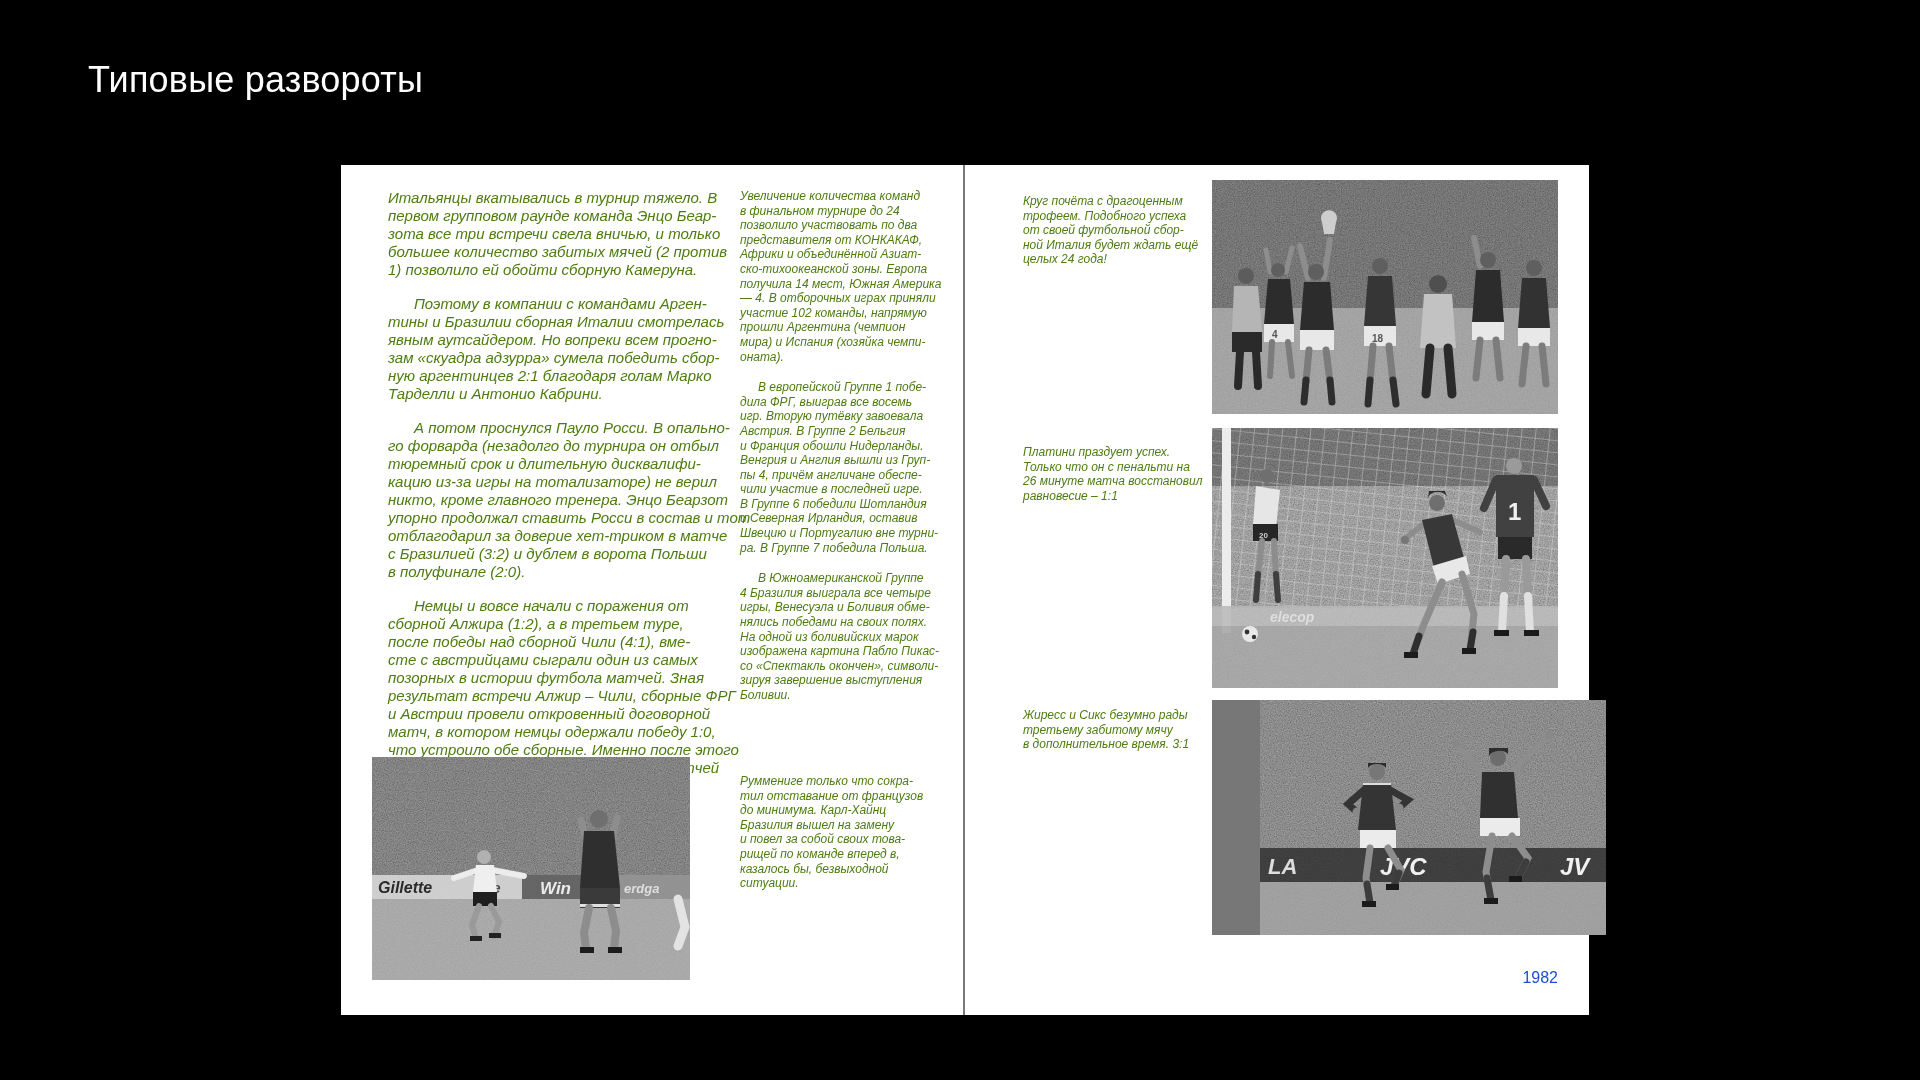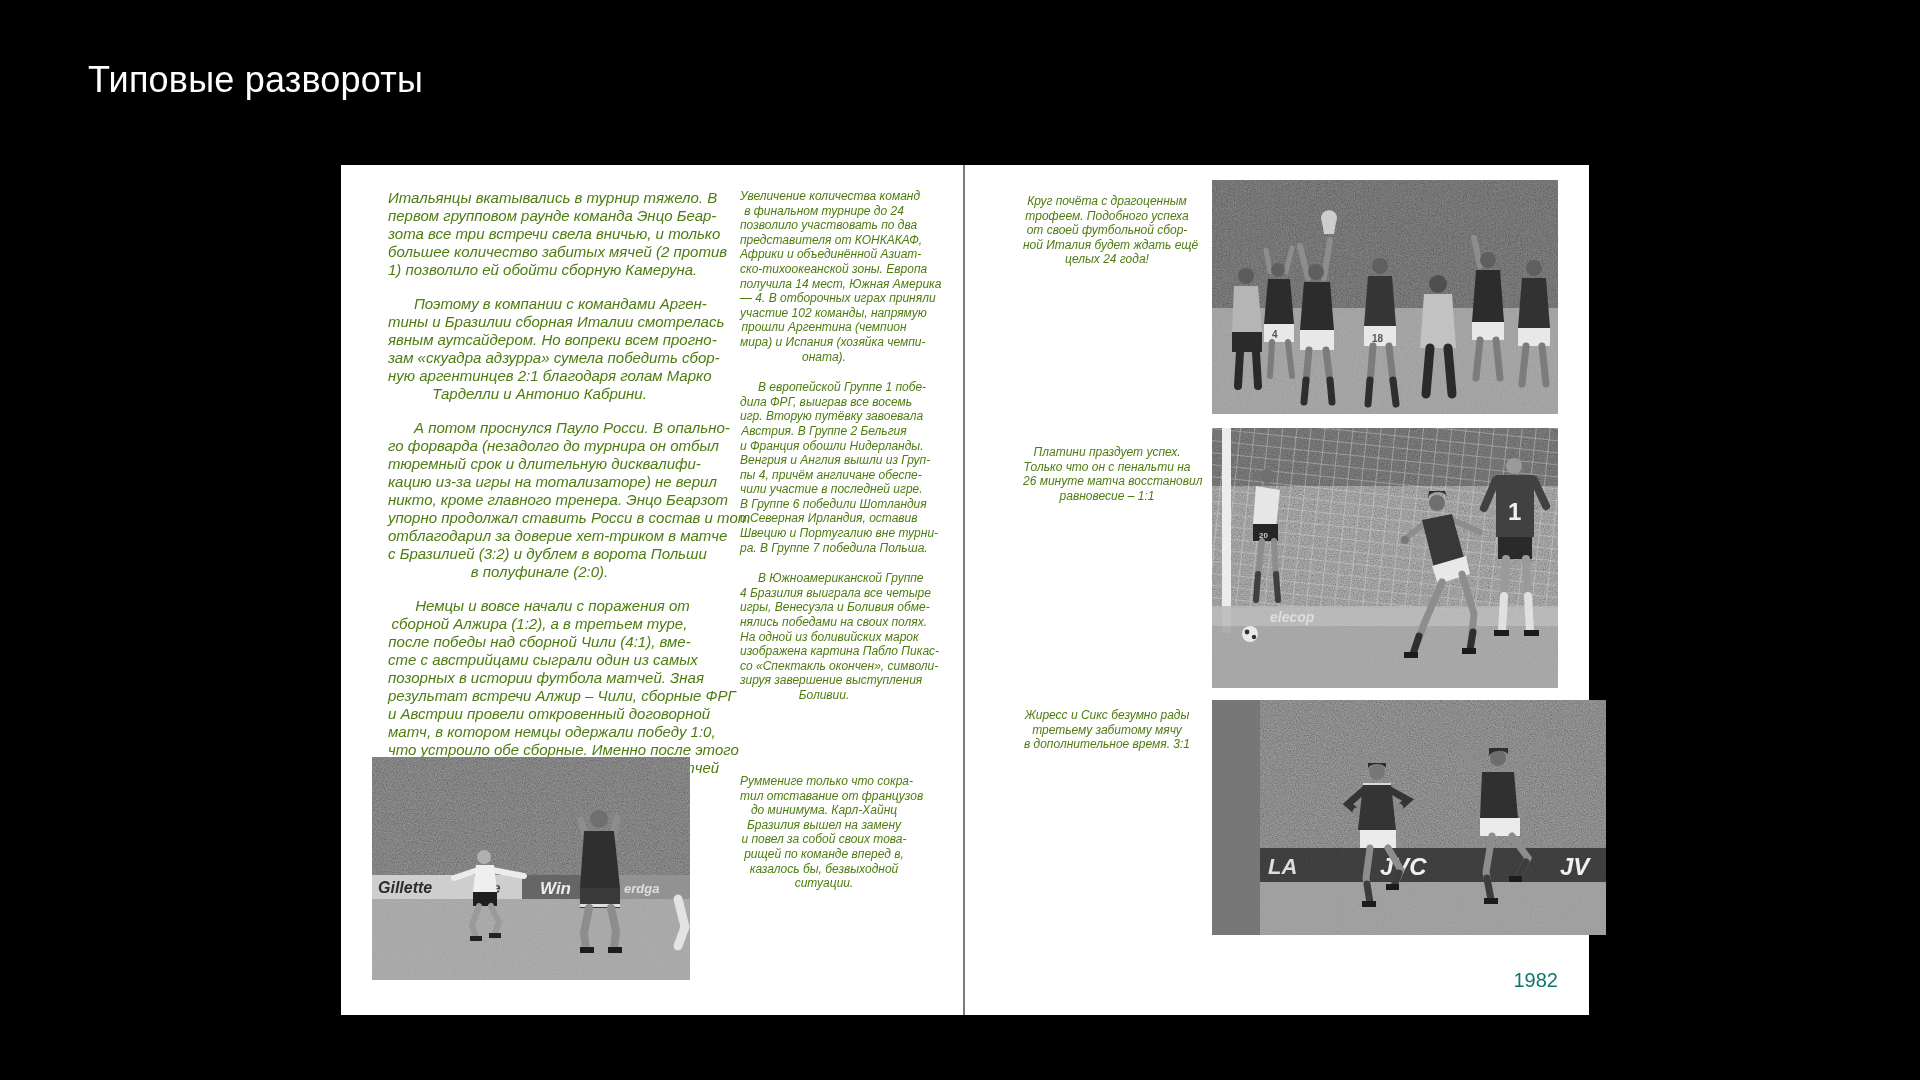--- a/index.html
+++ b/index.html
@@ -1,17 +1,17 @@
 <!DOCTYPE html>
 <html><head>
 <meta charset="utf-8">
 <style>
   html,body{margin:0;padding:0;background:#000;}
   #canvas{position:relative;width:1920px;height:1080px;background:#000;overflow:hidden;
-          font-family:"Liberation Sans","DejaVu Sans",sans-serif;text-align:center;}
+          font-family:"Liberation Sans","DejaVu Sans",sans-serif;}
   .slide-title{position:absolute;left:88px;top:60px;font-size:36px;line-height:1.1;
                color:#fff;font-weight:400;letter-spacing:.2px;}
   .spread{position:absolute;left:341px;top:165px;width:1248px;height:850px;background:#fff;}
   .spine{position:absolute;left:622px;top:0;width:2px;height:850px;background:#7a7a7a;}
   .page{position:absolute;top:0;height:850px;}
   .page-left{left:0;width:622px;}
   .page-right{left:624px;width:624px;}
   .txtcol p{margin:16px;white-space:pre;color:#4d7c0f;font-style:italic;}
   .main-col{position:absolute;left:31px;top:8px;width:335px;}
   .main-col p{font-size:15px;line-height:18px;}
@@ -23,21 +23,21 @@
   .caption-left-photo{left:383px;top:593px;}
   .cap-r1{left:42px;top:13px;}
   .cap-r2{left:42px;top:264px;}
   .cap-r3{left:42px;top:527px;}
   .photo{position:absolute;overflow:hidden;background:#777;}
   .photo svg{display:block;}
   .photo-left{left:31px;top:592px;width:318px;height:223px;}
   .photo-r1{left:247px;top:15px;width:346px;height:234px;}
   .photo-r2{left:247px;top:263px;width:346px;height:260px;}
   .photo-r3{left:247px;top:535px;width:346px;height:235px;padding-left:48px;}
-  .page-number{position:absolute;right:31px;top:804px;font-size:20px;color:#0f766e;}
+  .page-number{position:absolute;right:31px;top:804px;font-size:16px;color:#1d4ed8;}
   .board-text{font-style:italic;font-weight:bold;}
 </style>
 </head>
 <body>
 
 <div id="canvas">
 
   <div class="slide-title">Типовые развороты</div>
 
   <div class="spread">

